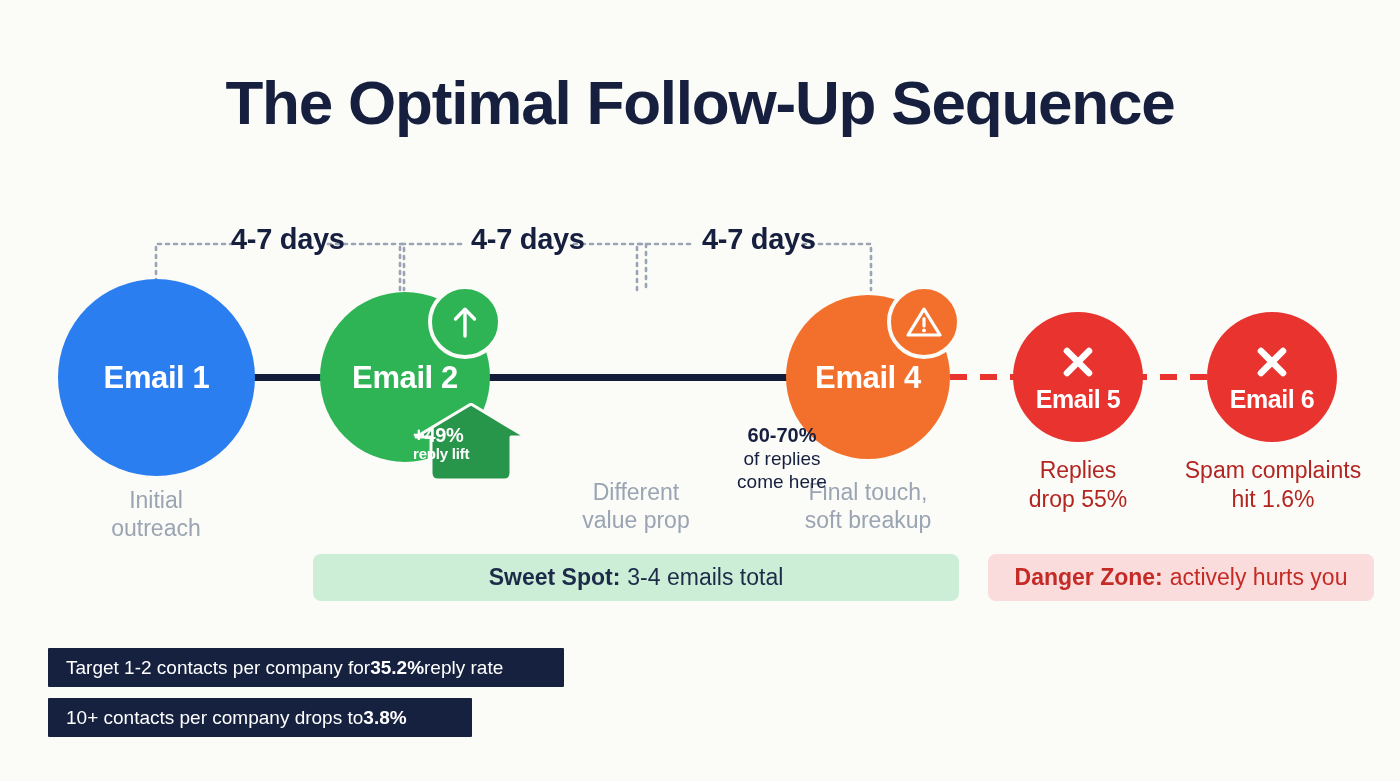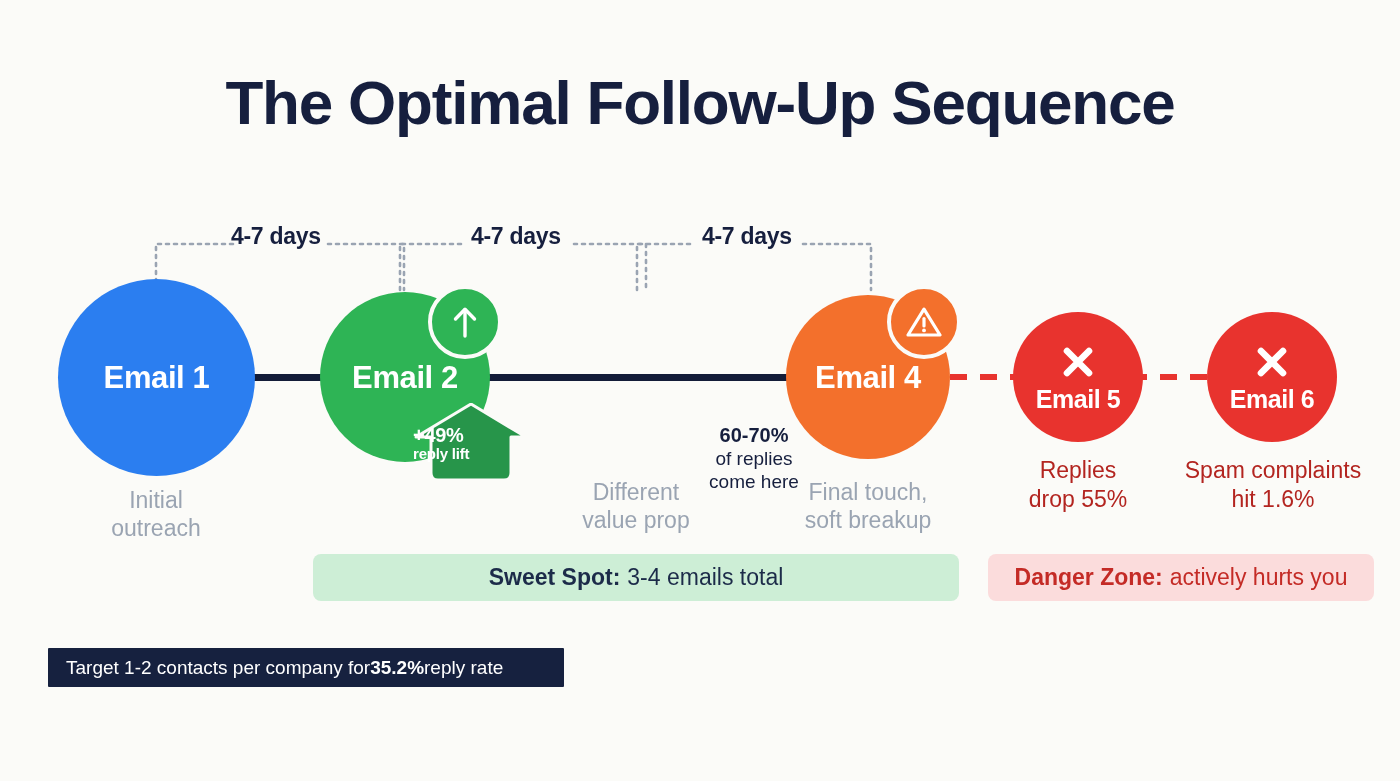--- a/index.html
+++ b/index.html
@@ -50,21 +50,21 @@
   }
 
   
   .bracket {
     position: absolute;
     z-index: 2;
   }
   .bracket svg { display: block; }
   .cadence-label {
     position: absolute;
-    font-size: 23px;
+    font-size: 29px;
     font-weight: bold;
     color: #161f3e;
     letter-spacing: -0.3px;
     z-index: 3;
     white-space: nowrap;
   }
 
   
   .node {
     position: absolute;
@@ -259,21 +259,21 @@
     <span class="lift-text">
       <span class="lift-pct">+49%</span>
       <span class="lift-sub">reply lift</span>
     </span>
   </div>
 
 
   <div class="caption" style="left:536px; top:478px; width:200px;">Different
 value prop</div>
 
-  <div class="replies-note" style="left:694px; top:424px; width:120px;">
+  <div class="replies-note" style="left:722px; top:424px; width:120px;">
     <span class="note-strong">60-70%</span>
     <span>of replies</span><br>
     <span>come here</span>
   </div>
 
   <div class="node" style="left:786px; top:295px; width:164px; height:164px; background:#f3702c;">
     <span class="node-label">Email 4</span>
   </div>
 
   <div class="badge-circle badge-warn" style="left:887px; top:285px; width:66px; height:66px;">
@@ -318,14 +318,19 @@
     <span class="zone-strong">Danger Zone:</span>
     <span>actively hurts you</span>
   </div>
 
   <div class="pill" style="left:48px; top:648px; width:480px; height:39px;">
     <span>Target 1-2 contacts per company for </span>
       <b>35.2%</b>
       <span> reply rate</span>
   </div>
 
+  <div class="pill" style="left:48px; top:698px; width:388px; height:39px;">
+    <span>10+ contacts per company drops to </span>
+      <b>3.8%</b>
+      <span></span>
+  </div>
 
 </div>
 
 </body></html>

